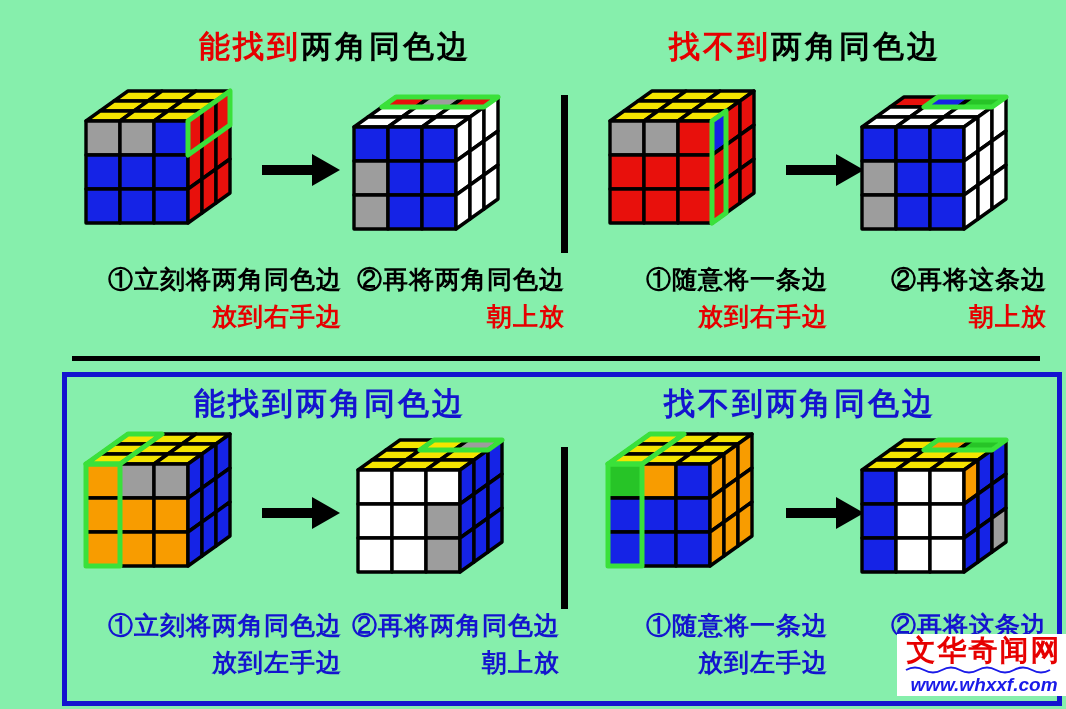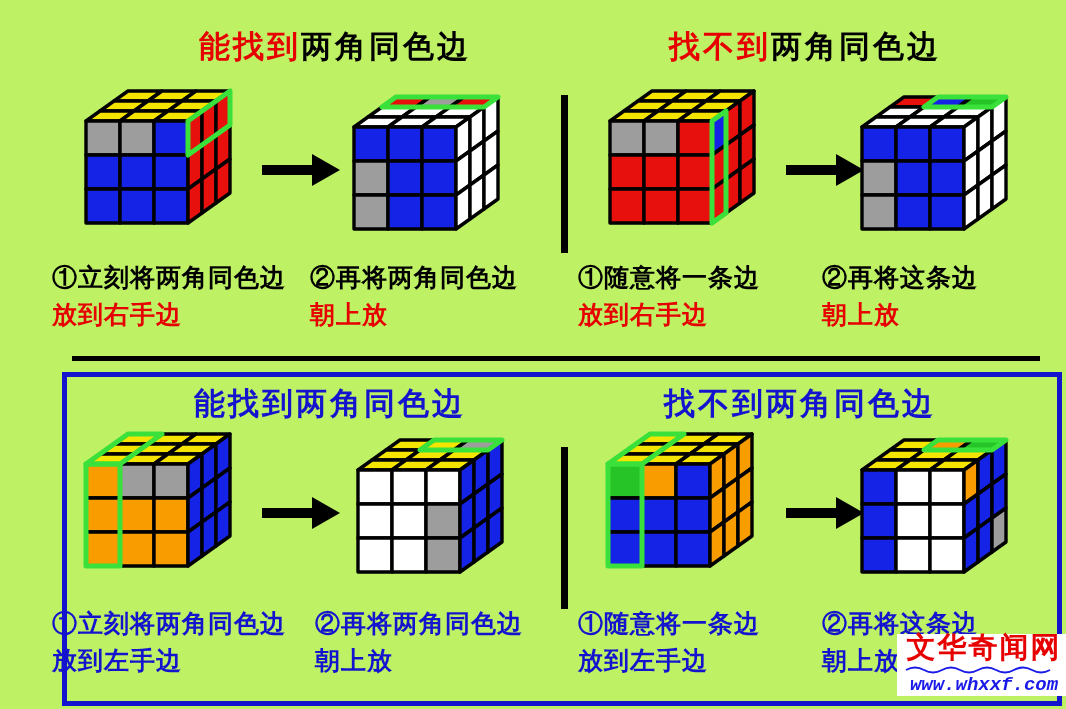--- a/index.html
+++ b/index.html
@@ -1,19 +1,19 @@
 <!DOCTYPE html>
 <html><head>
 <meta charset="utf-8">
 <style>
   html,body{margin:0;padding:0;background:#fff;}
-  .stage{position:relative;width:1066px;height:709px;background:#bef264;overflow:hidden;
-         font-family:Liberation Mono, monospace;}
+  .stage{position:relative;width:1066px;height:709px;background:#86efac;overflow:hidden;
+         font-family:Liberation Sans, sans-serif;}
   .title{position:absolute;font-weight:bold;font-size:31px;text-align:center;letter-spacing:3px;white-space:nowrap;}
-  .cap{position:absolute;text-align:left;font-weight:bold;font-size:25px;line-height:37px;letter-spacing:1px;white-space:nowrap;}
+  .cap{position:absolute;text-align:right;font-weight:bold;font-size:25px;line-height:37px;letter-spacing:1px;white-space:nowrap;}
   .c-black{color:#000000;}
   .c-red{color:#e60000;}
   .c-blue{color:#1414cf;}
   .vdiv{position:absolute;width:7px;background:#000;}
   .hdiv{position:absolute;height:5px;background:#000;}
   .bluebox{position:absolute;border:5px solid #1414cf;box-sizing:border-box;}
   .cube{position:absolute;width:156px;height:144px;}
   .arrow{position:absolute;width:78px;height:36px;}
   .wm{position:absolute;background:#ffffff;text-align:center;padding:0 3px;}
   .wm .wm1{font-weight:bold;font-size:29px;letter-spacing:2px;color:#e60000;line-height:32px;}

